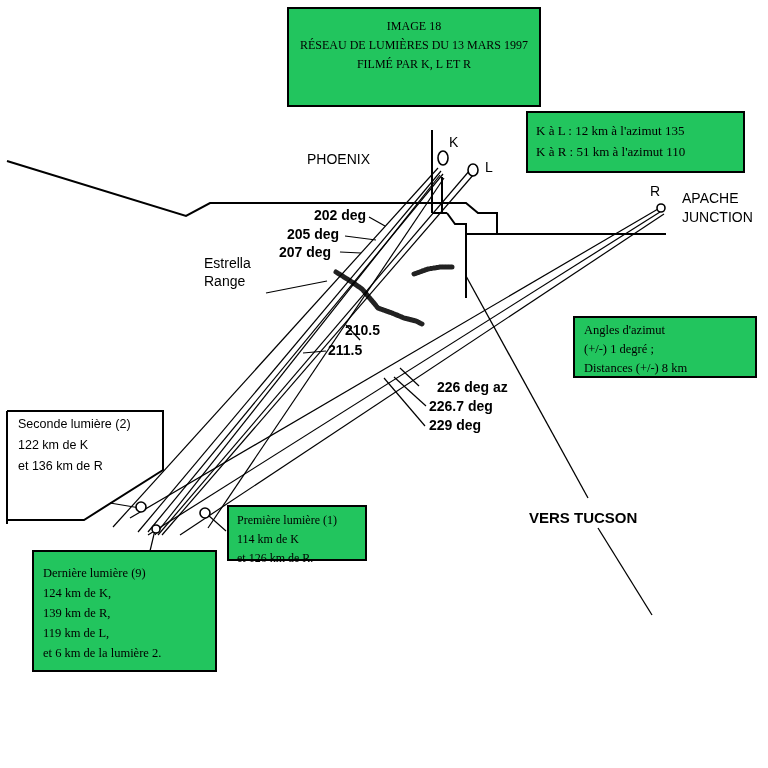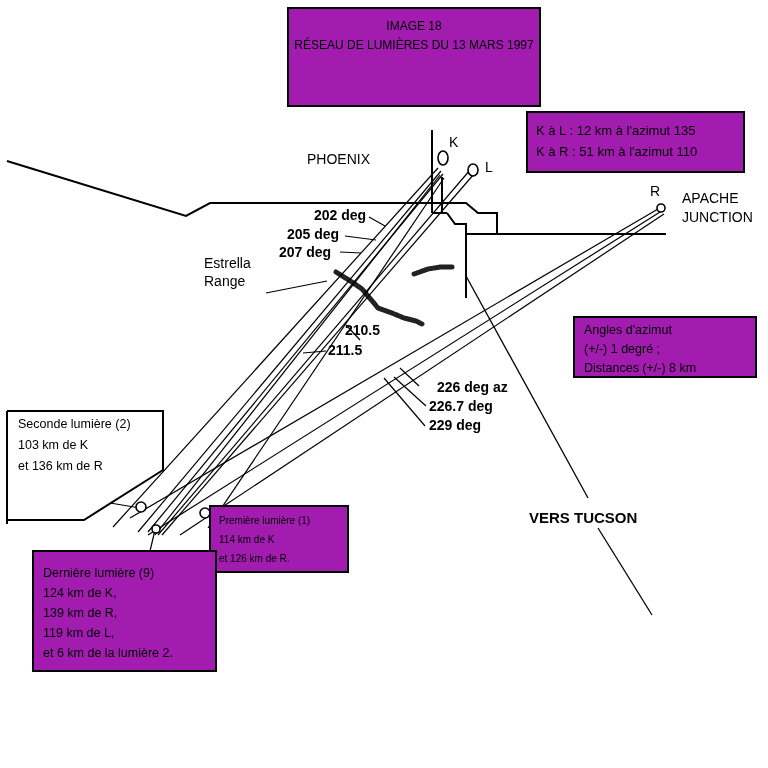--- a/index.html
+++ b/index.html
@@ -1,23 +1,23 @@
 <!DOCTYPE html>
 <html><head>
 <meta charset="utf-8">
 <style>
   html, body { margin: 0; padding: 0; background: #ffffff; }
   body { width: 768px; height: 768px; position: relative; overflow: hidden; font-family: "Liberation Sans", sans-serif; color: #000; }
   svg.map { position: absolute; left: 0; top: 0; width: 768px; height: 768px; }
-  .box { position: absolute; border: 2px solid #000; background: #a21caf; box-sizing: border-box; }
+  .box { position: absolute; border: 2px solid #000; background: #22c55e; box-sizing: border-box; font-family: Liberation Serif, serif; }
   .box div { white-space: nowrap; }
   .title-box { left: 287px; top: 7px; width: 254px; height: 100px; text-align: center; font-size: 12px; line-height: 19px; padding-top: 8px; }
   .dist-box { left: 526px; top: 111px; width: 219px; height: 62px; font-size: 13px; line-height: 21px; padding: 7px 0 0 8px; }
   .acc-box { left: 573px; top: 316px; width: 184px; height: 62px; font-size: 12.5px; line-height: 19px; padding: 3px 0 0 9px; }
-  .prem-box { left: 209px; top: 505px; width: 140px; height: 68px; font-size: 10px; line-height: 19px; padding: 4px 0 0 8px; }
+  .prem-box { left: 227px; top: 505px; width: 140px; height: 56px; font-size: 12px; line-height: 19px; padding: 4px 0 0 8px; }
   .dern-box { left: 32px; top: 550px; width: 185px; height: 122px; font-size: 12.5px; line-height: 20px; padding: 11px 0 0 9px; }
   .sec-text { position: absolute; left: 18px; top: 414px; font-size: 12.5px; line-height: 21px; }
   .lbl { position: absolute; white-space: nowrap; }
   .bold { font-weight: bold; font-size: 14px; }
   .city { font-size: 14px; }
   .station { font-size: 14px; }
   .note { font-size: 15px; font-weight: bold; }
 </style>
 </head>
 <body>
@@ -88,20 +88,21 @@
   <circle cx="661" cy="208" r="4" fill="#fff" stroke="#000" stroke-width="1.6"></circle>
 
   <circle cx="141" cy="507" r="5" fill="#fff" stroke="#000" stroke-width="1.6"></circle>
   <circle cx="205" cy="513" r="5" fill="#fff" stroke="#000" stroke-width="1.6"></circle>
   <circle cx="156" cy="529" r="4" fill="#fff" stroke="#000" stroke-width="1.6"></circle>
 </svg>
 
 <div class="box title-box">
   <div>IMAGE 18</div>
   <div>RÉSEAU DE LUMIÈRES DU 13 MARS 1997</div>
+  <div>FILMÉ PAR K, L ET R</div>
 </div>
 
 <div class="box dist-box">
   <div>K à L : 12 km à l'azimut 135</div>
   <div>K à R : 51 km à l'azimut 110</div>
 </div>
 
 <div class="box acc-box">
   <div>Angles d'azimut</div>
   <div>(+/-) 1 degré ;</div>
@@ -123,21 +124,21 @@
 <div class="lbl bold" style="left:287px; top:226px;">205 deg</div>
 <div class="lbl bold" style="left:279px; top:244px;">207 deg</div>
 <div class="lbl bold" style="left:345px; top:322px;">210.5</div>
 <div class="lbl bold" style="left:328px; top:342px;">211.5</div>
 <div class="lbl bold" style="left:429px; top:379px;margin-left:8px;">226 deg az</div>
 <div class="lbl bold" style="left:429px; top:398px;">226.7 deg</div>
 <div class="lbl bold" style="left:429px; top:417px;">229 deg</div>
 
 <div class="sec-text">
   <div>Seconde lumière (2)</div>
-  <div>103 km de K</div>
+  <div>122 km de K</div>
   <div>et 136 km de R</div>
 </div>
 
 <div class="box prem-box">
   <div>Première lumière (1)</div>
   <div>114 km de K</div>
   <div>et 126 km de R.</div>
 </div>
 
 <div class="box dern-box">

